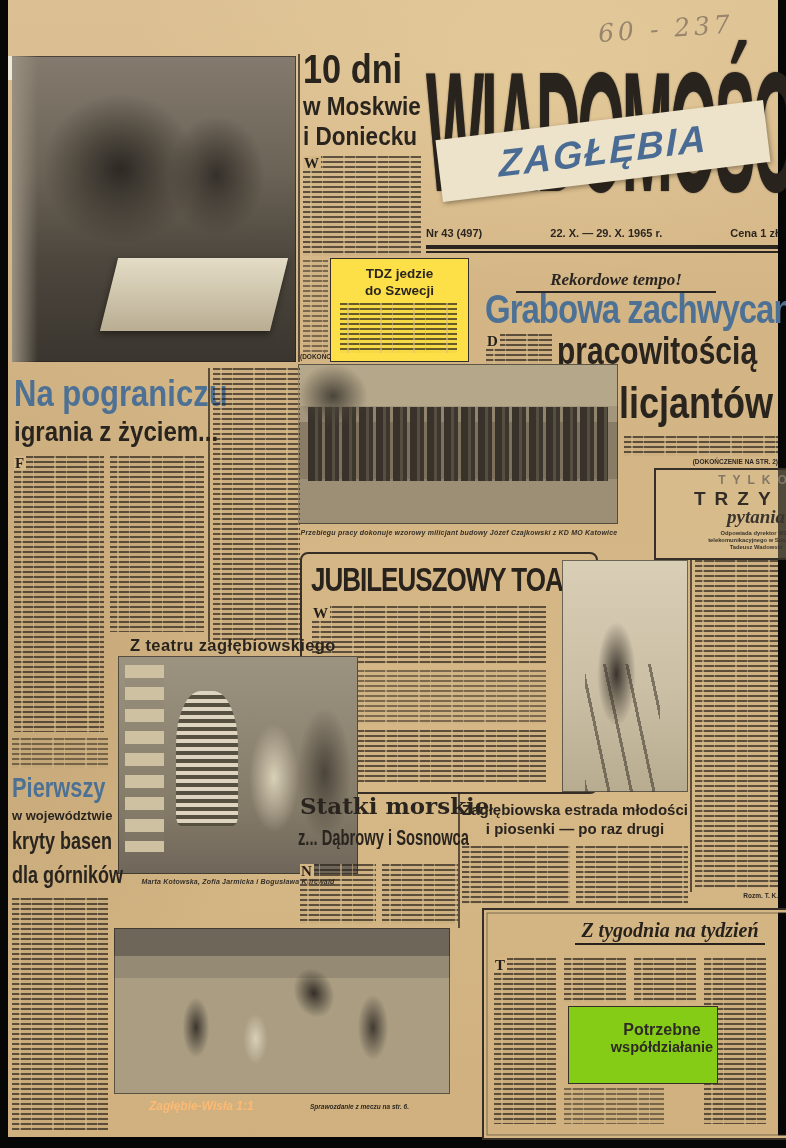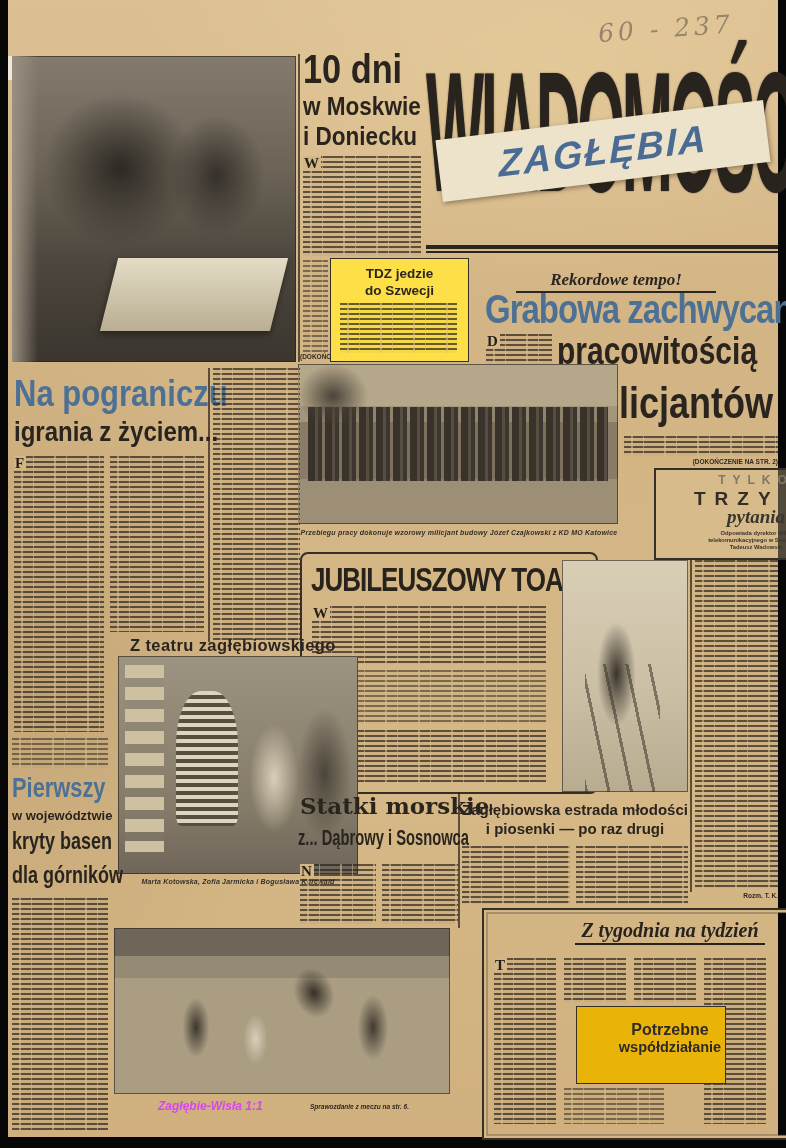--- a/index.html
+++ b/index.html
@@ -81,20 +81,25 @@
   </div>
 
   <div class="abs" style="left:426px;top:44px;width:352px;height:186px;">
     <div id="mast-title" class="abs" style="left:0;top:2px;">
       <span>WIADOMOŚCI</span>
     </div>
     <div id="banner">
       <span>ZAGŁĘBIA</span>
     </div>
   </div>
+  <div id="dateline" class="abs" style="left:426px;top:226px;width:352px;">
+    <span>Nr 43 (497)</span>
+    <span>22. X. — 29. X. 1965 r.</span>
+    <span>Cena 1 zł</span>
+  </div>
   <div class="abs" style="left:426px;top:245px;width:352px;height:3.5px;background:#2b2520;"></div>
   <div class="abs" style="left:426px;top:250.5px;width:352px;height:2px;background:#2b2520;"></div>
 
   <div class="abs" style="left:516px;top:270px;width:200px;">
     <div id="kicker">Rekordowe tempo!</div>
   </div>
   <div class="hl blue" style="left:485px;top:285px;font-size:33px;letter-spacing:-1px;transform:scale(1,1.25);">Grabowa zachwycana</div>
   <span class="dcap" style="left:486px;top:334px;">D</span>
   <div class="tx" style="left:486px;top:334px;width:66px;height:84px;"></div>
   <div class="hl" style="left:557px;top:329px;font-size:30px;transform:scale(1,1.3);">pracowitością</div>
@@ -178,33 +183,33 @@
   <div class="tx" style="left:462px;top:846px;width:108px;height:58px;"></div>
   <div class="tx" style="left:576px;top:846px;width:112px;height:58px;"></div>
 
   <div class="ph" style="left:114px;top:928px;width:336px;height:166px;
               background:linear-gradient(180deg,#6f665a 0 17%,#958a73 17% 30%,#aa9d82 30% 100%);">
     <div class="fig" style="left:53%;top:22%;width:13%;height:34%;background:radial-gradient(closest-side,#352f28,rgba(53,47,40,0) 90%);transform:rotate(-20deg);"></div>
     <div class="fig" style="left:20%;top:40%;width:9%;height:40%;background:radial-gradient(closest-side,#3c362e,rgba(60,54,46,0) 90%);"></div>
     <div class="fig" style="left:72%;top:38%;width:10%;height:44%;background:radial-gradient(closest-side,#423b32,rgba(66,59,50,0) 90%);"></div>
     <div class="fig" style="left:38%;top:50%;width:8%;height:34%;background:radial-gradient(closest-side,#d8cfb8,rgba(216,207,184,0) 90%);"></div>
   </div>
-  <div class="abs" style="left:158px;top:1099px;width:160px;font:italic 900 12px/14px 'Liberation Sans',sans-serif;color:#d946ef;">Zagłębie-Wisła 1:1</div>
+  <div class="abs" style="left:149px;top:1099px;width:160px;font:italic 900 12px/14px 'Liberation Sans',sans-serif;color:#fdba74;">Zagłębie-Wisła 1:1</div>
   <div class="cont" style="left:310px;top:1103px;width:140px;text-align:left;font-style:italic;">Sprawozdanie z meczu na str. 6.</div>
 
   <div class="bx" style="left:482px;top:908px;width:296px;height:228px;border-width:2px;
               box-shadow:inset 0 0 0 2.5px #d5b786, inset 0 0 0 3.5px rgba(53,47,39,.55);">
     <div style="text-align:center;margin-top:8px;">
       <span style="display:inline-block;font:italic 900 20px/24px 'Liberation Serif',serif;color:#28221d;
                    border-bottom:2.5px solid #28221d;padding:0 6px 1px;">Z tygodnia na tydzień</span>
     </div>
     <span class="dcap" style="left:10px;top:48px;">T</span>
     <div class="tx" style="left:10px;top:48px;width:62px;height:166px;"></div>
     <div class="tx" style="left:80px;top:48px;width:62px;height:44px;"></div>
     <div class="tx f" style="left:80px;top:178px;width:100px;height:36px;"></div>
     <div class="tx" style="left:150px;top:48px;width:62px;height:44px;"></div>
     <div class="tx" style="left:220px;top:48px;width:62px;height:166px;"></div>
-    <div class="bx" style="left:92px;top:96px;width:110px;height:76px;background:#eab308;">
+    <div class="bx" style="left:84px;top:96px;width:110px;height:76px;background:#84cc16;">
       <div style="font:900 16px/18px 'Liberation Sans',sans-serif;color:#2f2a24;text-align:center;margin-top:14px;">Potrzebne</div>
       <div style="font:900 14.5px/17px 'Liberation Sans',sans-serif;color:#2f2a24;text-align:center;">współdziałanie</div>
     </div>
   </div>
 </div>
 
 </body></html>

